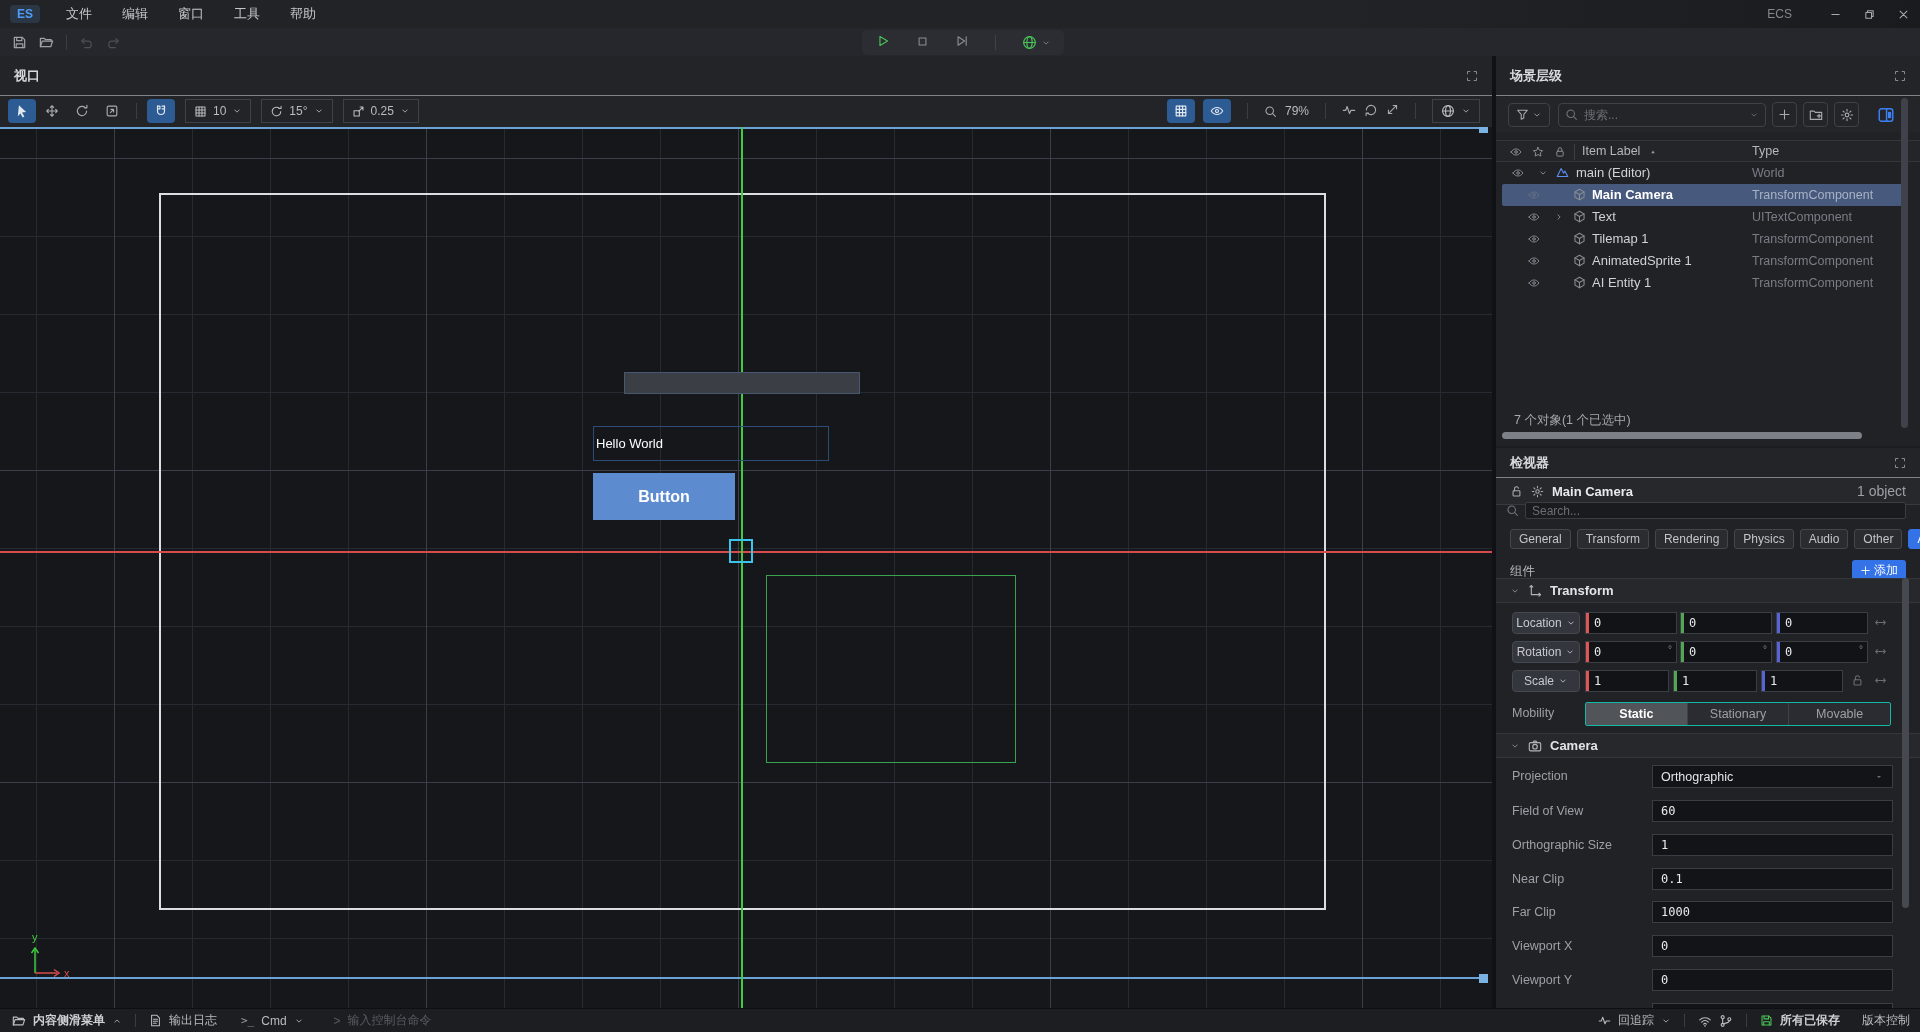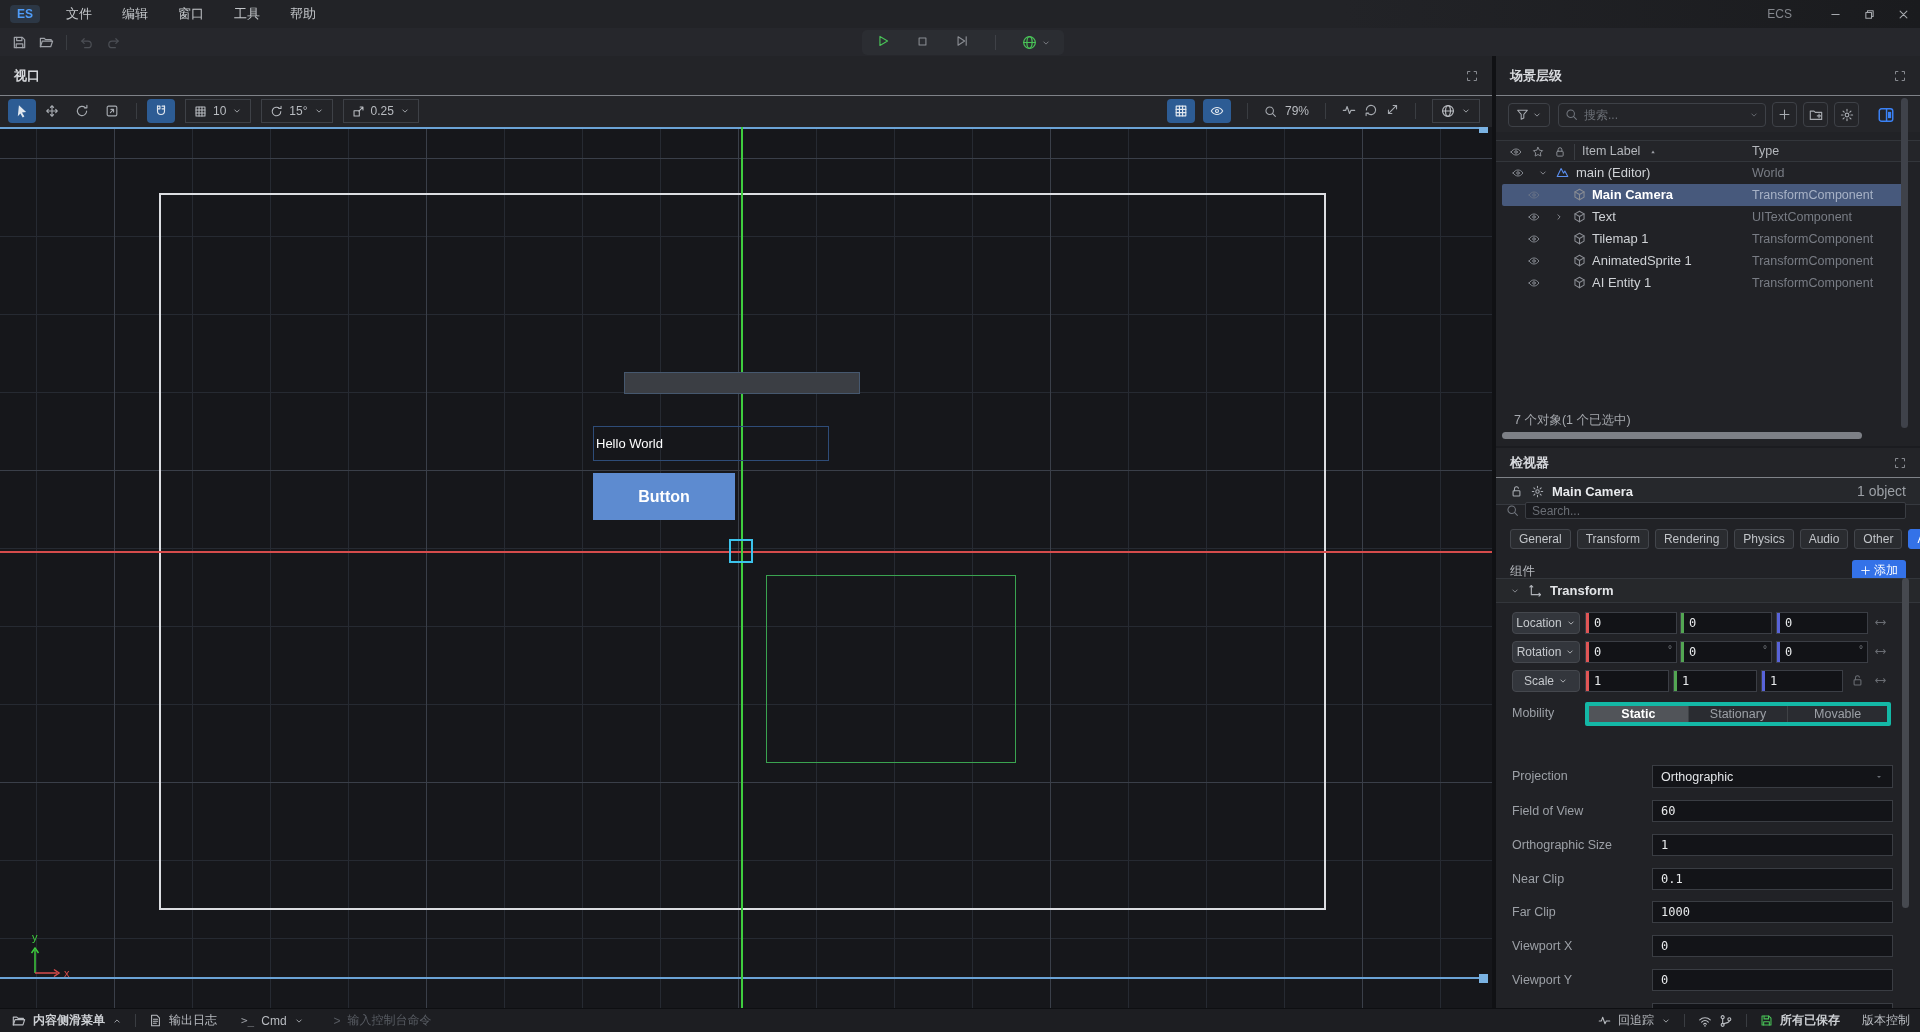--- a/index.html
+++ b/index.html
@@ -142,21 +142,21 @@
 .tr-label-btn { position:absolute; left:16px; width:68px; height:22px; background:#33363c; border:1px solid #45484e;
   border-radius:4px; display:flex; align-items:center; justify-content:center; gap:4px; color:#c6c9cd; font-size:12px; }
 .num-wrap { position:absolute; height:22px; background:#121317; border:1px solid #3b3e45; }
 .num-bar { position:absolute; left:0; top:0; width:3px; height:100%; }
 .num-wrap input { position:absolute; left:8px; top:0; width:calc(100% - 14px); height:100%; background:transparent;
   border:none; outline:none; color:#e8eaec; font-size:12px; font-family:"DejaVu Sans Mono",monospace; }
 .deg { position:absolute; right:4px; top:2px; color:#7c8087; font-size:10px; }
 .row-icon { position:absolute; color:#6a6d73; display:inline-flex; }
 .form-label { position:absolute; left:16px; color:#9ca0a6; font-size:12.5px; }
 .mob-seg { position:absolute; left:89px; top:254px; width:306px; height:24px; display:flex;
-  background:#2a2c31; border:4px solid #14b8a6; border-radius:2px; }
+  background:#2a2c31; border:1px solid #14b8a6; border-radius:2px; }
 .seg { flex:1; display:flex; align-items:center; justify-content:center; color:#9ca0a6; font-size:12.5px;
   border-right:1px solid #3f4246; }
 .seg:last-child { border-right:none; }
 .seg.active { background:#515459; color:#fff; font-weight:bold; }
 .field-input { position:absolute; left:156px; width:241px; height:22px; background:#131418; border:1px solid #3a3d43; }
 .field-input input { width:calc(100% - 14px); height:100%; margin-left:8px; background:transparent; border:none;
   outline:none; color:#e8eaec; font-size:12px; font-family:"DejaVu Sans Mono",monospace; }
 .proj-select { position:absolute; left:156px; top:317px; width:241px; height:23px; background:#131418;
   border:1px solid #3a3d43; display:flex; align-items:center; padding:0 8px; color:#e4e6e9; font-size:12.5px; }
 .proj-caret { margin-left:auto; color:#6a6e75; display:inline-flex; }
@@ -839,20 +839,35 @@
         </svg>
       </span>
 
     <span class="form-label" style="top:258px">Mobility</span>
     <div class="mob-seg">
       <span class="seg active">Static</span>
       <span class="seg">Stationary</span>
       <span class="seg">Movable</span>
     </div>
 
+    <div class="section-head" style="top:285px">
+      <span class="sh-chev ic ic10">
+          <svg viewBox="0 0 16 16" fill="none" stroke="currentColor" stroke-width="1.3" stroke-linecap="round" stroke-linejoin="round">
+            <path d="M4.5 6.3L8 9.8l3.5-3.5"></path>
+          </svg>
+        </span>
+      <span class="sh-icon ic ic14">
+          <svg viewBox="0 0 16 16" fill="none" stroke="currentColor" stroke-width="1.3" stroke-linecap="round" stroke-linejoin="round">
+            <rect x="1.5" y="4.2" width="13" height="9.3" rx="1.5"></rect>
+            <circle cx="8" cy="8.8" r="2.6"></circle>
+            <path d="M5.6 4.2l1-1.7h2.8l1 1.7"></path>
+          </svg>
+        </span>
+      <span class="section-title">Camera</span>
+    </div>
 
     <span class="form-label" style="top:321px">Projection</span>
     <div class="proj-select">
       <span>Orthographic</span>
       <span class="proj-caret ic ic10">
           <svg viewBox="0 0 16 16" fill="none" stroke="currentColor" stroke-width="1.3" stroke-linecap="round" stroke-linejoin="round">
             <path d="M4.8 6.5L8 9.7l3.2-3.2z" fill="currentColor" stroke="none"></path>
           </svg>
         </span>
     </div>

